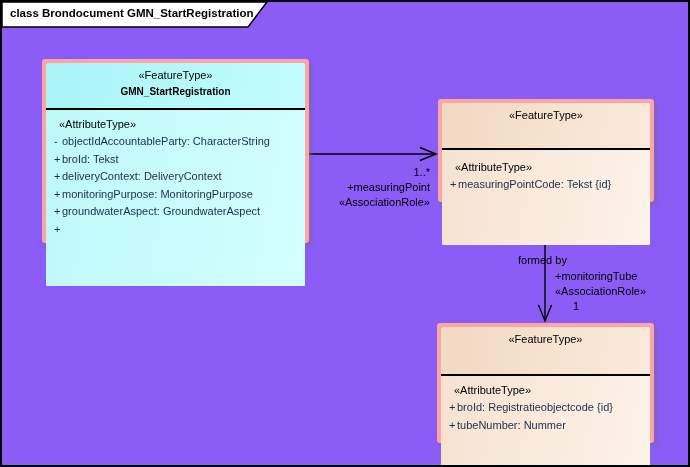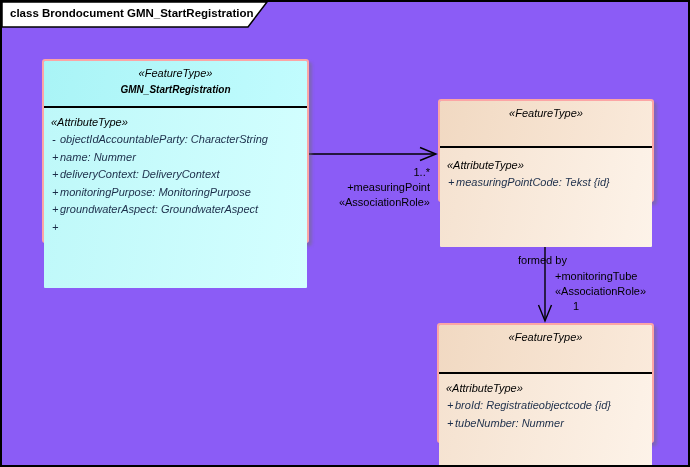--- a/index.html
+++ b/index.html
@@ -9,36 +9,35 @@
     border:2px solid #000;overflow:hidden;
     font-family:"Liberation Sans", sans-serif;
     -webkit-font-smoothing:antialiased;
   }
   #overlay{position:absolute;left:0;top:0;width:690px;height:467px;z-index:1;}
   .frame-title{
     position:absolute;left:8px;top:5px;z-index:2;
     font-size:11.5px;font-weight:bold;color:#000;white-space:nowrap;
   }
   .uml-class{
-    position:absolute;z-index:2;border:2px solid #fca5a5;border-radius:3px;
+    position:absolute;z-index:2;border:4px solid #fca5a5;border-radius:3px;
     box-shadow:3px 3px 3px rgba(110,110,110,0.45);
-    font-style:italic;
   }
   .cyan .cls-header{background:linear-gradient(100deg,#a9f4f6 0%,#c2fcfe 100%);}
   .cyan .cls-body  {background:linear-gradient(100deg,#bef8f9 0%,#d4ffff 100%);}
   .peach .cls-header{background:linear-gradient(100deg,#f1d9c2 0%,#faeadb 100%);}
   .peach .cls-body  {background:linear-gradient(100deg,#f5e2d0 0%,#fdf3e9 100%);}
   .cls-header{
     border-bottom:2px solid #000;text-align:center;padding-top:4px;
     border-radius:1px 1px 0 0;
   }
   .cls-body{border-radius:0 0 1px 1px;height:100%;}
   .stereotype{font-size:11px;color:#000;line-height:16px;}
   .cls-name{font-size:10px;font-weight:bold;color:#000;line-height:17px;}
-  .attr-header{font-size:11px;color:#000;padding-left:7px;line-height:17px;}
+  .attr-header{font-size:11px;color:#000;padding-left:13px;line-height:17px;}
   .attr-row{display:flex;font-size:11px;color:#1c2e4a;line-height:17.5px;white-space:nowrap;}
   .attr-row .vis{width:16px;padding-left:8px;flex:0 0 auto;}
   .assoc-label{position:absolute;z-index:3;font-size:11px;color:#000;white-space:nowrap;}
   .stack{line-height:15px;}
   svg line, svg polyline{stroke:#000;fill:none;}
 </style>
 </head>
 <body>
 
 <div id="stage">
@@ -62,21 +61,21 @@
       <div class="cls-name">GMN_StartRegistration</div>
     </div>
     <div class="cls-body" style="padding-top:6px">
       <div class="attr-header">«AttributeType»</div>
       <div class="attr-row">
         <span class="vis">-</span>
         <span>objectIdAccountableParty: CharacterString</span>
       </div>
       <div class="attr-row">
         <span class="vis">+</span>
-        <span>name: Nummer</span>
+        <span>broId: Tekst</span>
       </div>
       <div class="attr-row">
         <span class="vis">+</span>
         <span>deliveryContext: DeliveryContext</span>
       </div>
       <div class="attr-row">
         <span class="vis">+</span>
         <span>monitoringPurpose: MonitoringPurpose</span>
       </div>
       <div class="attr-row">

